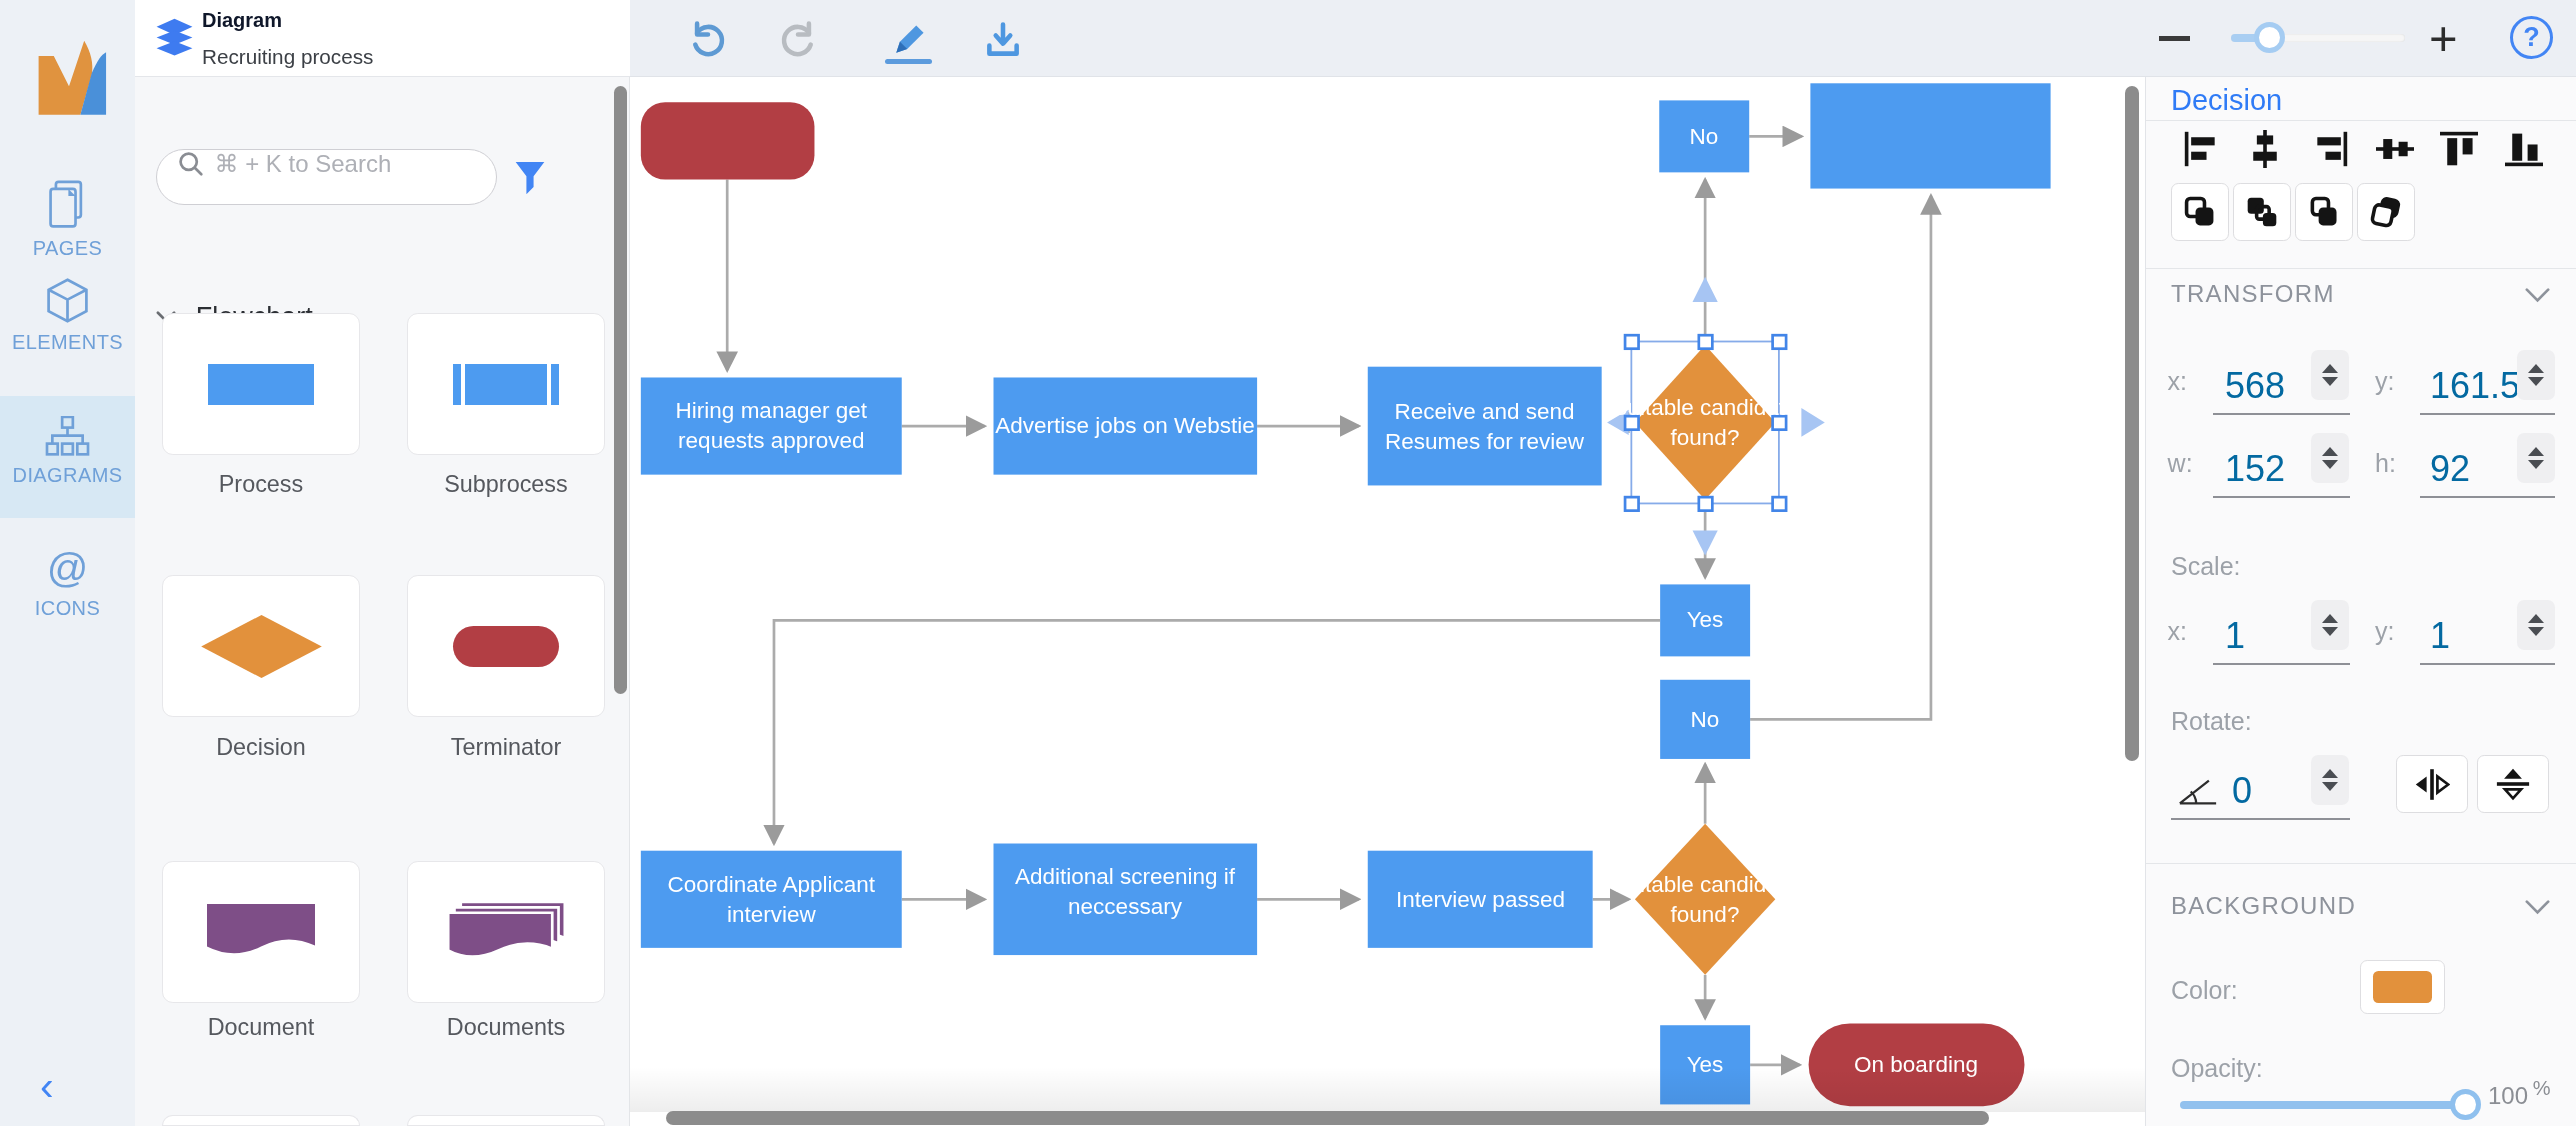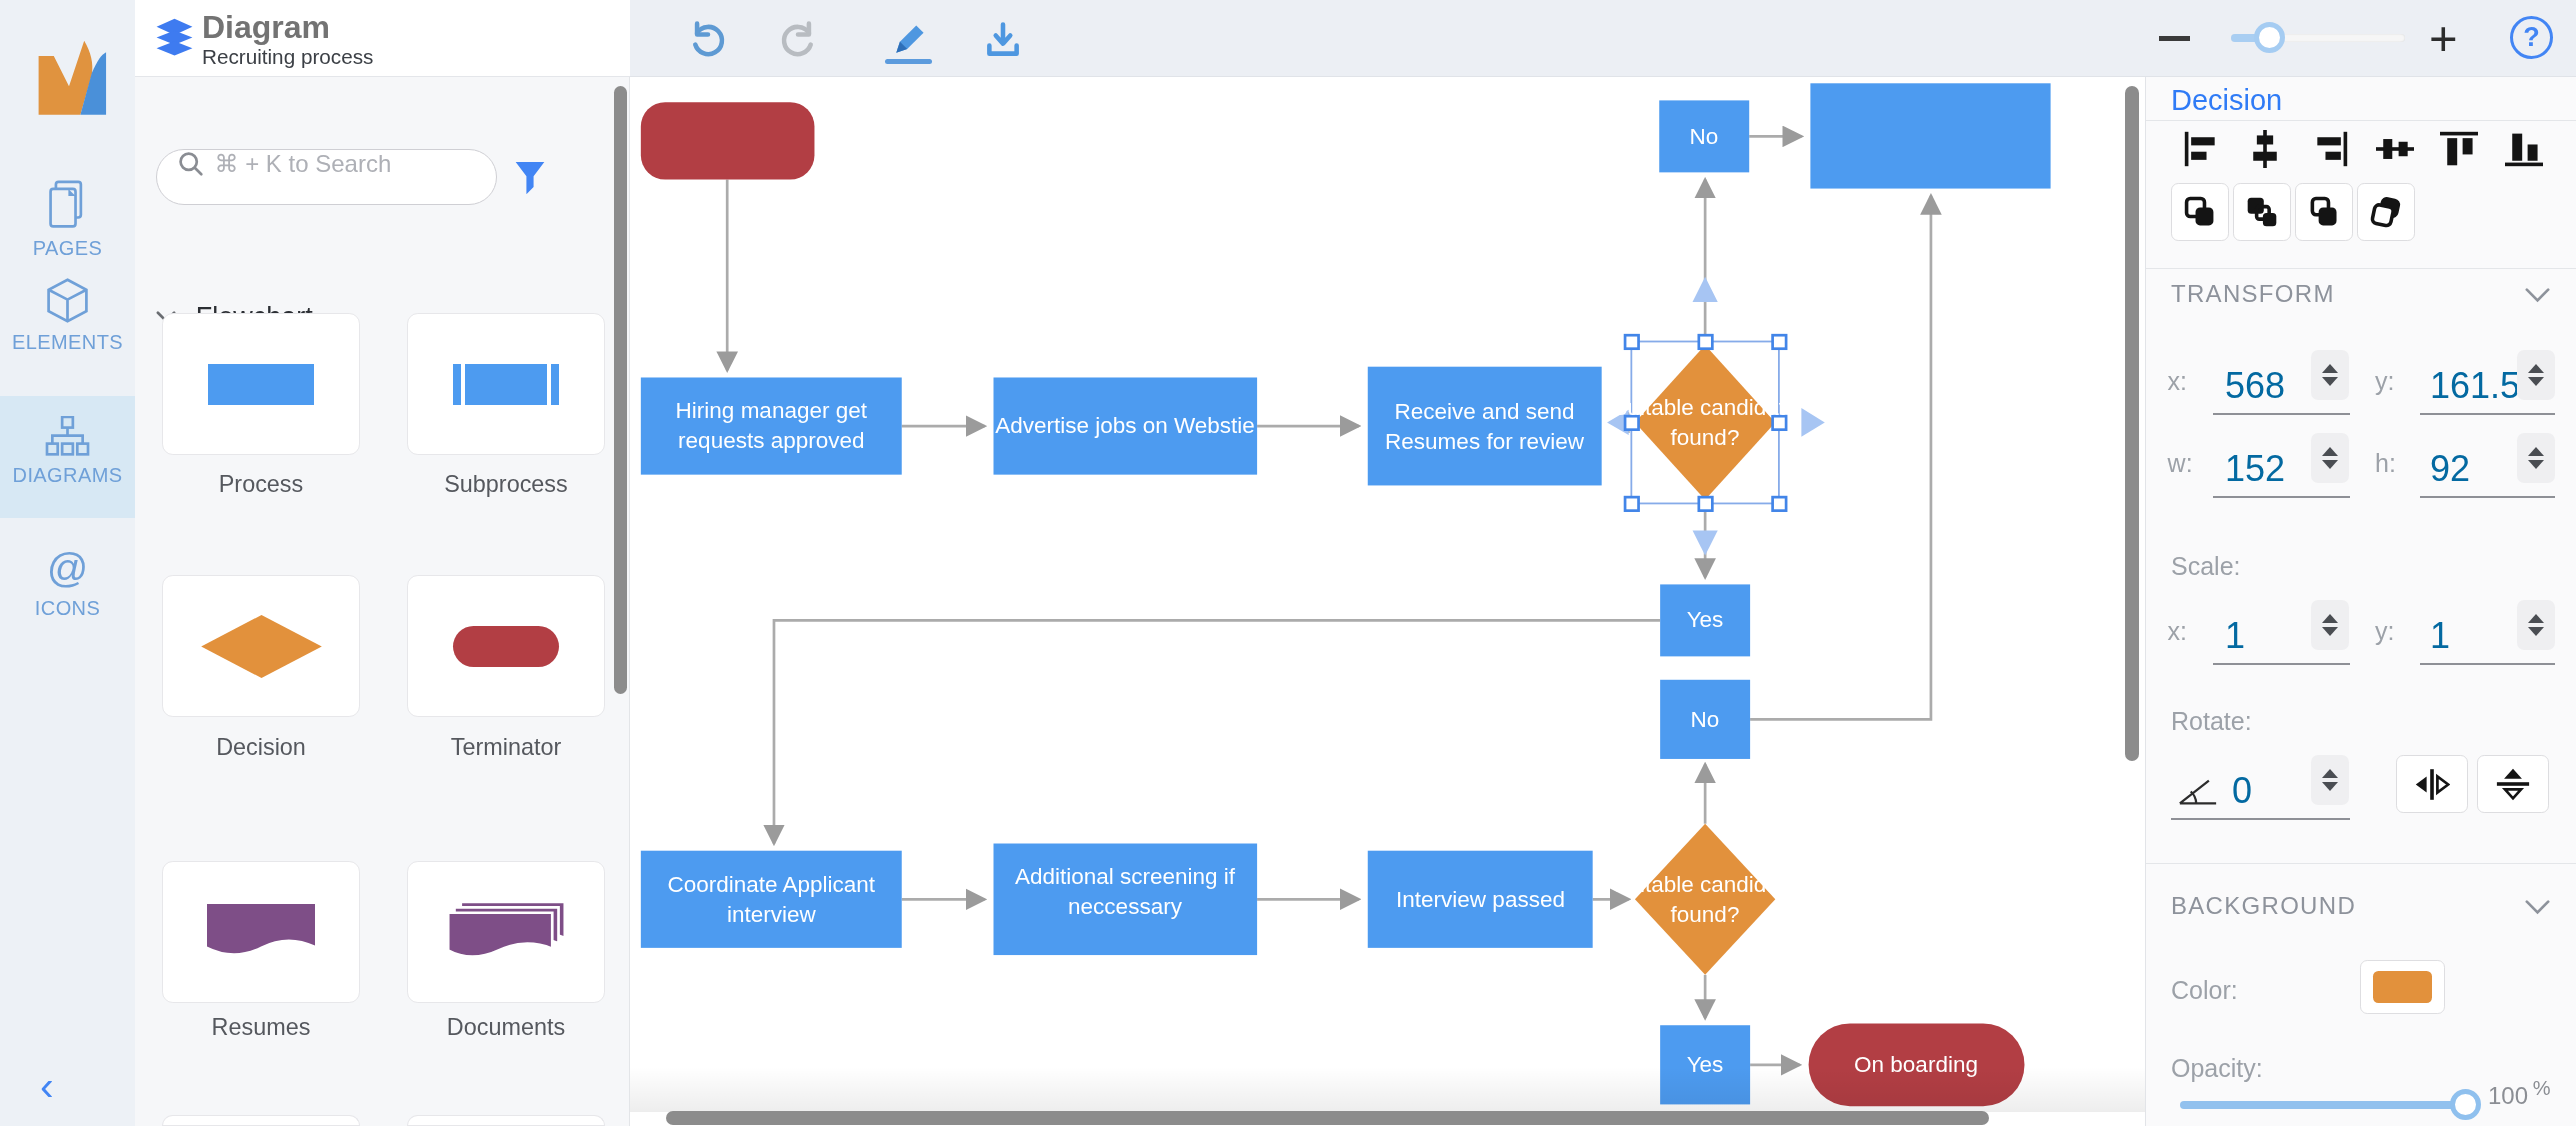--- a/index.html
+++ b/index.html
@@ -11,21 +11,21 @@
   #rail { left:0; top:0; width:135px; height:1126px; background:#EDF1F6; z-index:30;text-align:center; }
   .rail-item { position:absolute; left:0; width:135px; display:flex; flex-direction:column;
                align-items:center; gap:7.2px; color:#6FA0D8; cursor:pointer; }
   .rail-item .lbl { font-size:20px; letter-spacing:0.4px; }
   .rail-active { position:absolute; left:0; top:396px; width:135px; height:122px; background:#D7E8F4; }
   #collapse { left:40px; top:1063px; font-size:41px; color:#4285F4; cursor:pointer; }
 
   
   #lib-header { left:135px; top:0; width:495px; height:77px; background:#fff;
                 border-bottom:0.9px solid #E4E6EA; z-index:20; }
-  #lib-header .title { position:absolute; left:67px; top:9px; font-size:32px; font-weight:bold; color:#737373; }
+  #lib-header .title { position:absolute; left:67px; top:9px; font-size:20px; font-weight:bold; color:#0f172a; }
   #lib-header .subtitle { position:absolute; left:67px; top:45px; font-size:20.7px; color:#3c4046; }
 
   
   #top-header { left:630px; top:0; width:1946px; height:77px; background:#ECEFF4;
                 border-bottom:0.9px solid #E0E3E8; z-index:20; }
   .tool { position:absolute; top:16px; width:47px; height:47px; display:flex; align-items:center;
           justify-content:center; cursor:pointer; }
   #pen-underline { position:absolute; left:255px; top:59px; width:47px; height:4.5px; background:#5C9BDD; border-radius:2.7px; }
   #zoom-minus { position:absolute; left:1529px; top:36px; width:31px; height:4.5px; background:#3a3a3a; cursor:pointer; }
   #zoom-track { position:absolute; left:1601px; top:34px; width:174px; height:8px; background:#F6F6F6;
@@ -234,21 +234,21 @@
   <div class="card" style="left:272px;top:498px;">
     <div class="thumb-pill"></div>
   </div>
   <div class="card-label" style="left:272px;top:657px;">Terminator</div>
 
   <div class="card" style="left:27px;top:784px;">
     <svg width="108" height="56" viewBox="0 0 120 62">
       <path d="M0 0 H120 V46 Q90 32 60 47 Q30 62 0 47 Z" fill="#7E4E87"></path>
     </svg>
   </div>
-  <div class="card-label" style="left:27px;top:937px;">Resumes</div>
+  <div class="card-label" style="left:27px;top:937px;">Document</div>
   <div class="card" style="left:272px;top:784px;">
     <svg width="117" height="61" viewBox="0 0 130 68">
       <path d="M14 0 H130 V40 Q100 28 70 42 Q40 56 14 42 Z" fill="#7E4E87" stroke="#fff" stroke-width="3"></path>
       <path d="M7 6 H123 V46 Q93 34 63 48 Q33 62 7 48 Z" fill="#7E4E87" stroke="#fff" stroke-width="3"></path>
       <path d="M0 12 H116 V52 Q86 40 56 54 Q26 68 0 54 Z" fill="#7E4E87" stroke="#fff" stroke-width="3"></path>
     </svg>
   </div>
   <div class="card-label" style="left:272px;top:937px;">Documents</div>
 
   <div class="ghost-card" style="left:27px;"></div>

